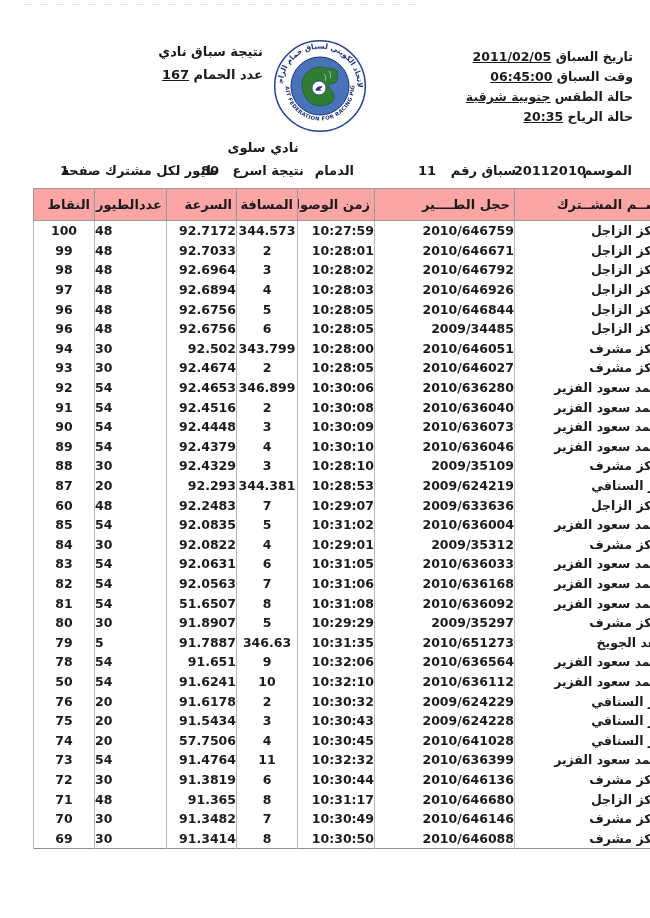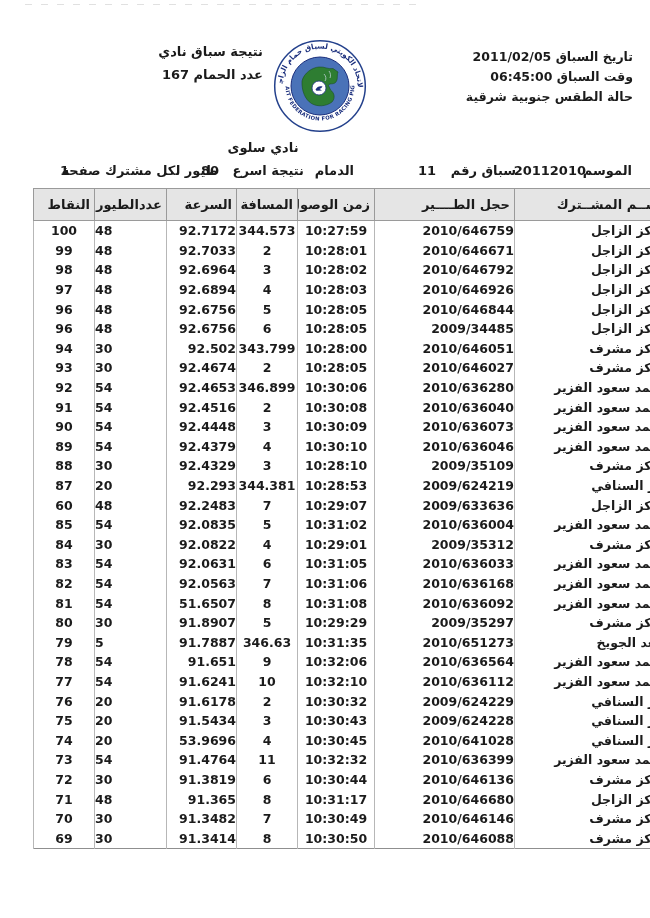--- a/index.html
+++ b/index.html
@@ -22,50 +22,51 @@
   
   .club{top:140px;left:225px;width:76px;text-align:center;direction:rtl;
     font-size:13px;font-weight:bold;}
   
   .info-item{position:absolute;top:163px;font-size:13px;font-weight:bold;
     direction:rtl;white-space:nowrap;}
   
   table.results{position:absolute;top:188px;left:33px;width:599px;
     direction:rtl;border-collapse:collapse;table-layout:fixed;
     border:1px solid #8f8f8f;font-size:12.5px;font-weight:bold;}
-  table.results th{background:#e5e5e5;border:1px solid #9a9a9a;height:29px;
+  table.results th{background:#fca5a5;border:1px solid #9a9a9a;height:29px;
     font-size:13px;font-weight:bold;overflow:hidden;white-space:nowrap;}
   table.results td{border-left:1px solid #b7b7b7;border-right:1px solid #b7b7b7;
     height:19.6px;padding:0;overflow:hidden;white-space:nowrap;}
   table.results tr{height:19.6px;}
   
   .c0{width:33px;}  .c1{width:147px;} .c2{width:106px;padding-left:29px;} .c3{width:71px;}
   .c4{width:55px;}  .c5{width:64px;}  .c6{width:66px;}  .c7{width:55px;}
   
   td.c0{text-align:left;padding-left:5px;direction:ltr;}
   td.c1{text-align:right;padding-right:7px;}
   td.c2{text-align:right;padding-right:7px;direction:ltr;}
-  td.c3{text-align:center;padding-right:5px;direction:ltr;}
+  td.c3{text-align:right;padding-right:5px;direction:ltr;}
   td.c4{text-align:center;direction:ltr;}
   td.c5{text-align:right;padding-right:3px;direction:ltr;}
   td.c6{text-align:left;direction:ltr;}
   td.c7{text-align:center;direction:ltr;}
   th.c0{text-align:center;}
   th.c1,th.c2,th.c3,th.c4,th.c5,th.c6,th.c7{text-align:right;padding-right:4px;}
-  bdi{unicode-bidi:isolate;}
+  bdi{unicode-bidi:isolate;text-decoration:underline;}
 </style>
 </head>
 <body>
 
 <div class="abs scan-line"></div>
 
 <div class="abs hdr-right">
   <div><span>تاريخ السباق</span> <bdi>2011/02/05</bdi></div>
   <div><span>وقت السباق</span> <bdi>06:45:00</bdi></div>
   <div><span>حالة الطقس</span> <bdi>جنوبية شرقية</bdi></div>
+  <div><span>حالة الرياح</span> <bdi>20:35</bdi></div>
 </div>
 
 <div class="abs hdr-left">
   <div><span>نتيجة سباق نادي</span></div>
   <div><span>عدد الحمام</span> <bdi>167</bdi></div>
 </div>
 
 <svg class="abs logo" viewBox="0 0 96 96">
   <circle cx="48" cy="48" r="45.3" fill="#ffffff" stroke="#24418c" stroke-width="1.5"></circle>
   <defs>
@@ -342,21 +343,21 @@
         <td class="c7">78</td>
       </tr>
       <tr>
         <td class="c0">24</td>
         <td class="c1">محمد سعود الفزير</td>
         <td class="c2">2010/636112</td>
         <td class="c3">10:32:10</td>
         <td class="c4">10</td>
         <td class="c5">91.6241</td>
         <td class="c6">54</td>
-        <td class="c7">77</td>
+        <td class="c7">50</td>
       </tr>
       <tr>
         <td class="c0">25</td>
         <td class="c1">بدر السنافي</td>
         <td class="c2">2009/624229</td>
         <td class="c3">10:30:32</td>
         <td class="c4">2</td>
         <td class="c5">91.6178</td>
         <td class="c6">20</td>
         <td class="c7">76</td>
@@ -370,21 +371,21 @@
         <td class="c5">91.5434</td>
         <td class="c6">20</td>
         <td class="c7">75</td>
       </tr>
       <tr>
         <td class="c0">27</td>
         <td class="c1">بدر السنافي</td>
         <td class="c2">2010/641028</td>
         <td class="c3">10:30:45</td>
         <td class="c4">4</td>
-        <td class="c5">53.9696</td>
+        <td class="c5">57.7506</td>
         <td class="c6">20</td>
         <td class="c7">74</td>
       </tr>
       <tr>
         <td class="c0">28</td>
         <td class="c1">محمد سعود الفزير</td>
         <td class="c2">2010/636399</td>
         <td class="c3">10:32:32</td>
         <td class="c4">11</td>
         <td class="c5">91.4764</td>

